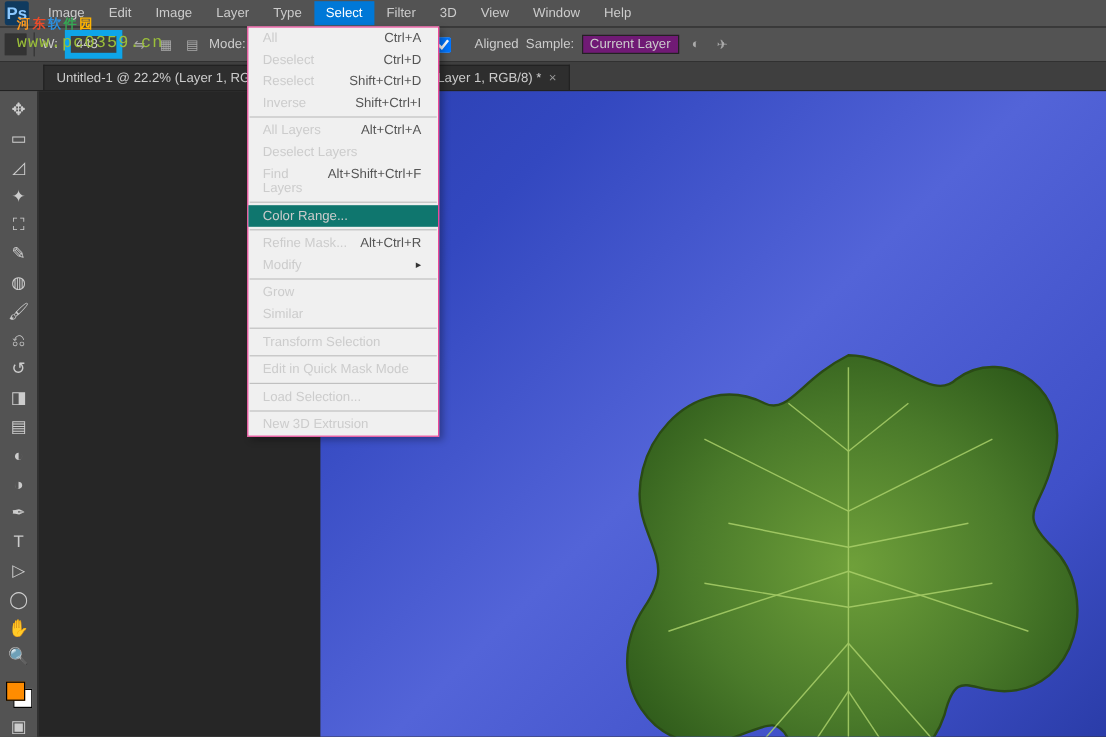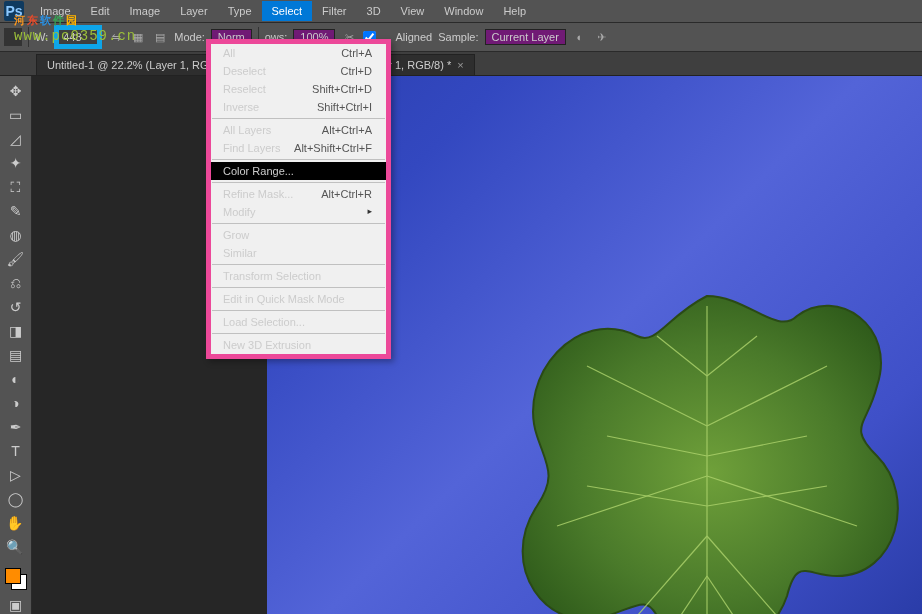--- a/index.html
+++ b/index.html
@@ -25,23 +25,23 @@
 .toolbar { position: absolute; left: 0; top: 76px; width: 32px; background: #535353; border-right: 1px solid #2a2a2a; display:flex; flex-direction:column; align-items:center; padding-top: 4px; gap:2px; }
 .tool { width: 24px; height: 22px; display:flex; align-items:center; justify-content:center; color:#ccc; font-size:14px; }
 .color-swatches { margin-top:6px; position:relative; width:26px; height:26px;}
 .swatch-fg { position:absolute; width:16px; height:16px; background:#ff8c00; border:1px solid #000; left:2px; top:2px; z-index:2;}
 .swatch-bg { position:absolute; width:16px; height:16px; background:#fff; border:1px solid #000; right:2px; bottom:2px; z-index:1;}
 
 .canvas-area { position:absolute; left:32px; top:76px; right:0; bottom:0; background:#262626; }
 .canvas { position:absolute; left:235px; top:0; right:0; bottom:0; background: linear-gradient(135deg,#2b3fb0 0%,#3348c0 20%,#5364d8 50%,#3f50c8 80%,#2a3ca8 100%); overflow:hidden;}
 .leaf { position:absolute; left:230px; top:200px; }
 
-.dropdown { position:absolute; left:206px; top:39px; width:185px; background:#f0f0f0; border:5px solid #ec4899; box-shadow:3px 3px 6px rgba(0,0,0,0.3); z-index:50; }
+.dropdown { position:absolute; left:206px; top:22px; width:160px; background:#f0f0f0; border:1px solid #ec4899; box-shadow:3px 3px 6px rgba(0,0,0,0.3); z-index:50; }
 .dropdown .dd-item { display:flex; justify-content:space-between; padding:3px 14px 3px 12px; color:#000; font-size:11px; cursor:default; }
-.dropdown .dd-item.highlight { background:#000000; color:#fff; }
+.dropdown .dd-item.highlight { background:#0f766e; color:#fff; }
 .dropdown .dd-sep { height:1px; background:#c0c0c0; margin:2px 1px; }
 .dd-sc { color:#555; font-size:11px; }
 .dd-item.highlight .dd-sc { color:#fff; }
 .dd-arrow { font-size:9px; color:#333; }
 
 .watermark { position:absolute; top:2px; left:14px; z-index:60; pointer-events:none; }
 .wm1 { font-size:24px; font-weight:bold; letter-spacing:2px; }
 .wm1 .c1{color:#ff9a1f} .wm1 .c2{color:#e94b2a} .wm1 .c3{color:#2a8fe0} .wm1 .c4{color:#34a853} .wm1 .c5{color:#ffb400}
 .wm2 { font-size:14px; color:#9bbf3a; font-family:"Courier New",monospace; letter-spacing:1px; margin-top:-2px;}
 </style>
@@ -193,20 +193,24 @@
     <div class="dd-item">
       <span>Inverse</span>
       <span class="dd-sc">Shift+Ctrl+I</span>
     </div>
     <div class="dd-sep"></div>
     <div class="dd-item">
       <span>All Layers</span>
       <span class="dd-sc">Alt+Ctrl+A</span>
     </div>
     <div class="dd-item">
+      <span>Deselect Layers</span>
+      <span class="dd-sc"></span>
+    </div>
+    <div class="dd-item">
       <span>Find Layers</span>
       <span class="dd-sc">Alt+Shift+Ctrl+F</span>
     </div>
     <div class="dd-sep"></div>
     <div class="dd-item highlight">
       <span>Color Range...</span>
       <span class="dd-sc"></span>
     </div>
     <div class="dd-sep"></div>
     <div class="dd-item">

